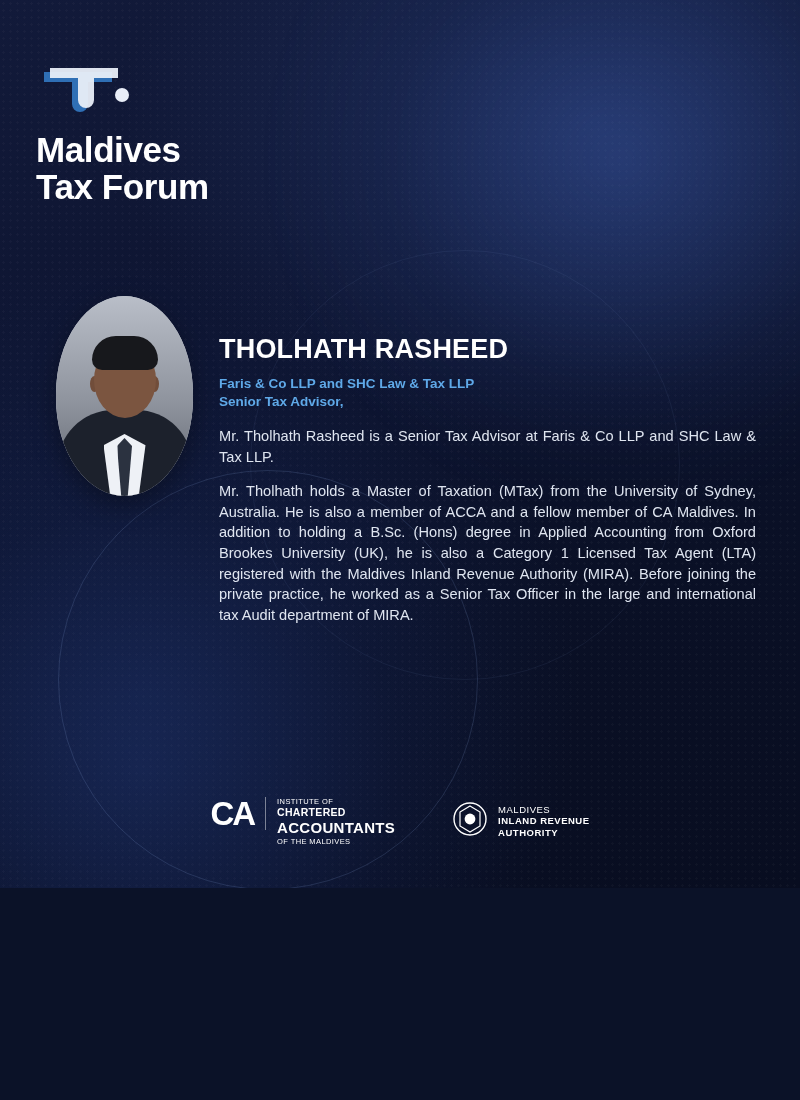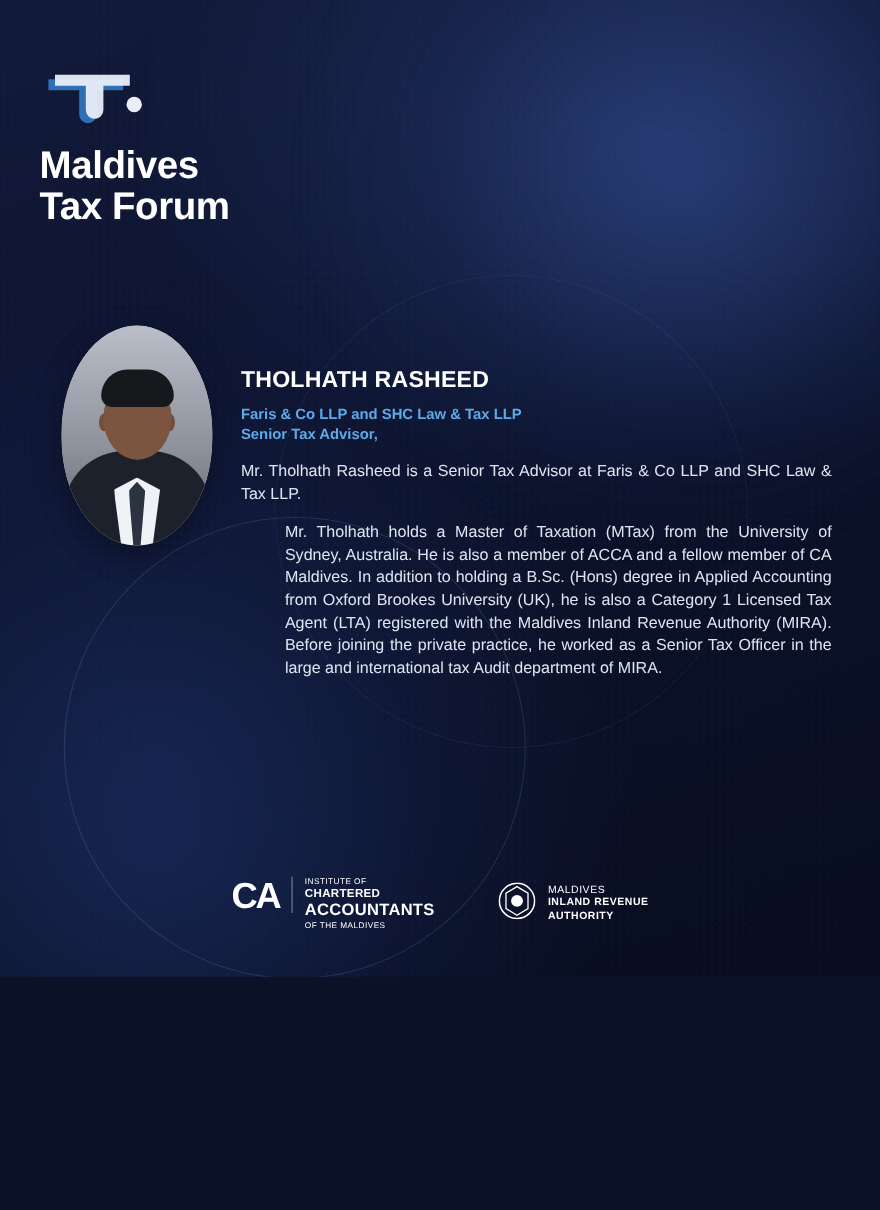--- a/index.html
+++ b/index.html
@@ -162,39 +162,39 @@
   .p-ear-l, .p-ear-r {
     position: absolute; top: 80px;
     width: 9px; height: 16px;
     background: #714d3a; border-radius: 50%;
   }
   .p-ear-l { left: 34px; } .p-ear-r { right: 34px; }
 
   .info { flex: 1 1 auto; padding-top: 38px; }
   .sp-name {
     color: #ffffff;
-    font-size: 21px;
+    font-size: 27px;
     font-weight: 700;
     letter-spacing: 0.2px;
   }
   .sp-role {
     margin-top: 10px;
     color: #5fa9e8;
     font-size: 13.5px;
     font-weight: 700;
     line-height: 1.35;
   }
   .sp-para {
     margin-top: 15px;
     color: #dfe5f0;
     font-size: 14.6px;
     line-height: 1.42;
     text-align: justify;
   }
-  .sp-para + .sp-para { margin-top: 13px; margin-left: 40px; }
+  .sp-para + .sp-para { margin-top: 13px; }
 
   
   .footer {
     position: absolute;
     left: 0; right: 0; bottom: 42px;
     text-align: center;
   }
   .jointly {
     color: #e7ecf6;
     font-size: 12.5px;

